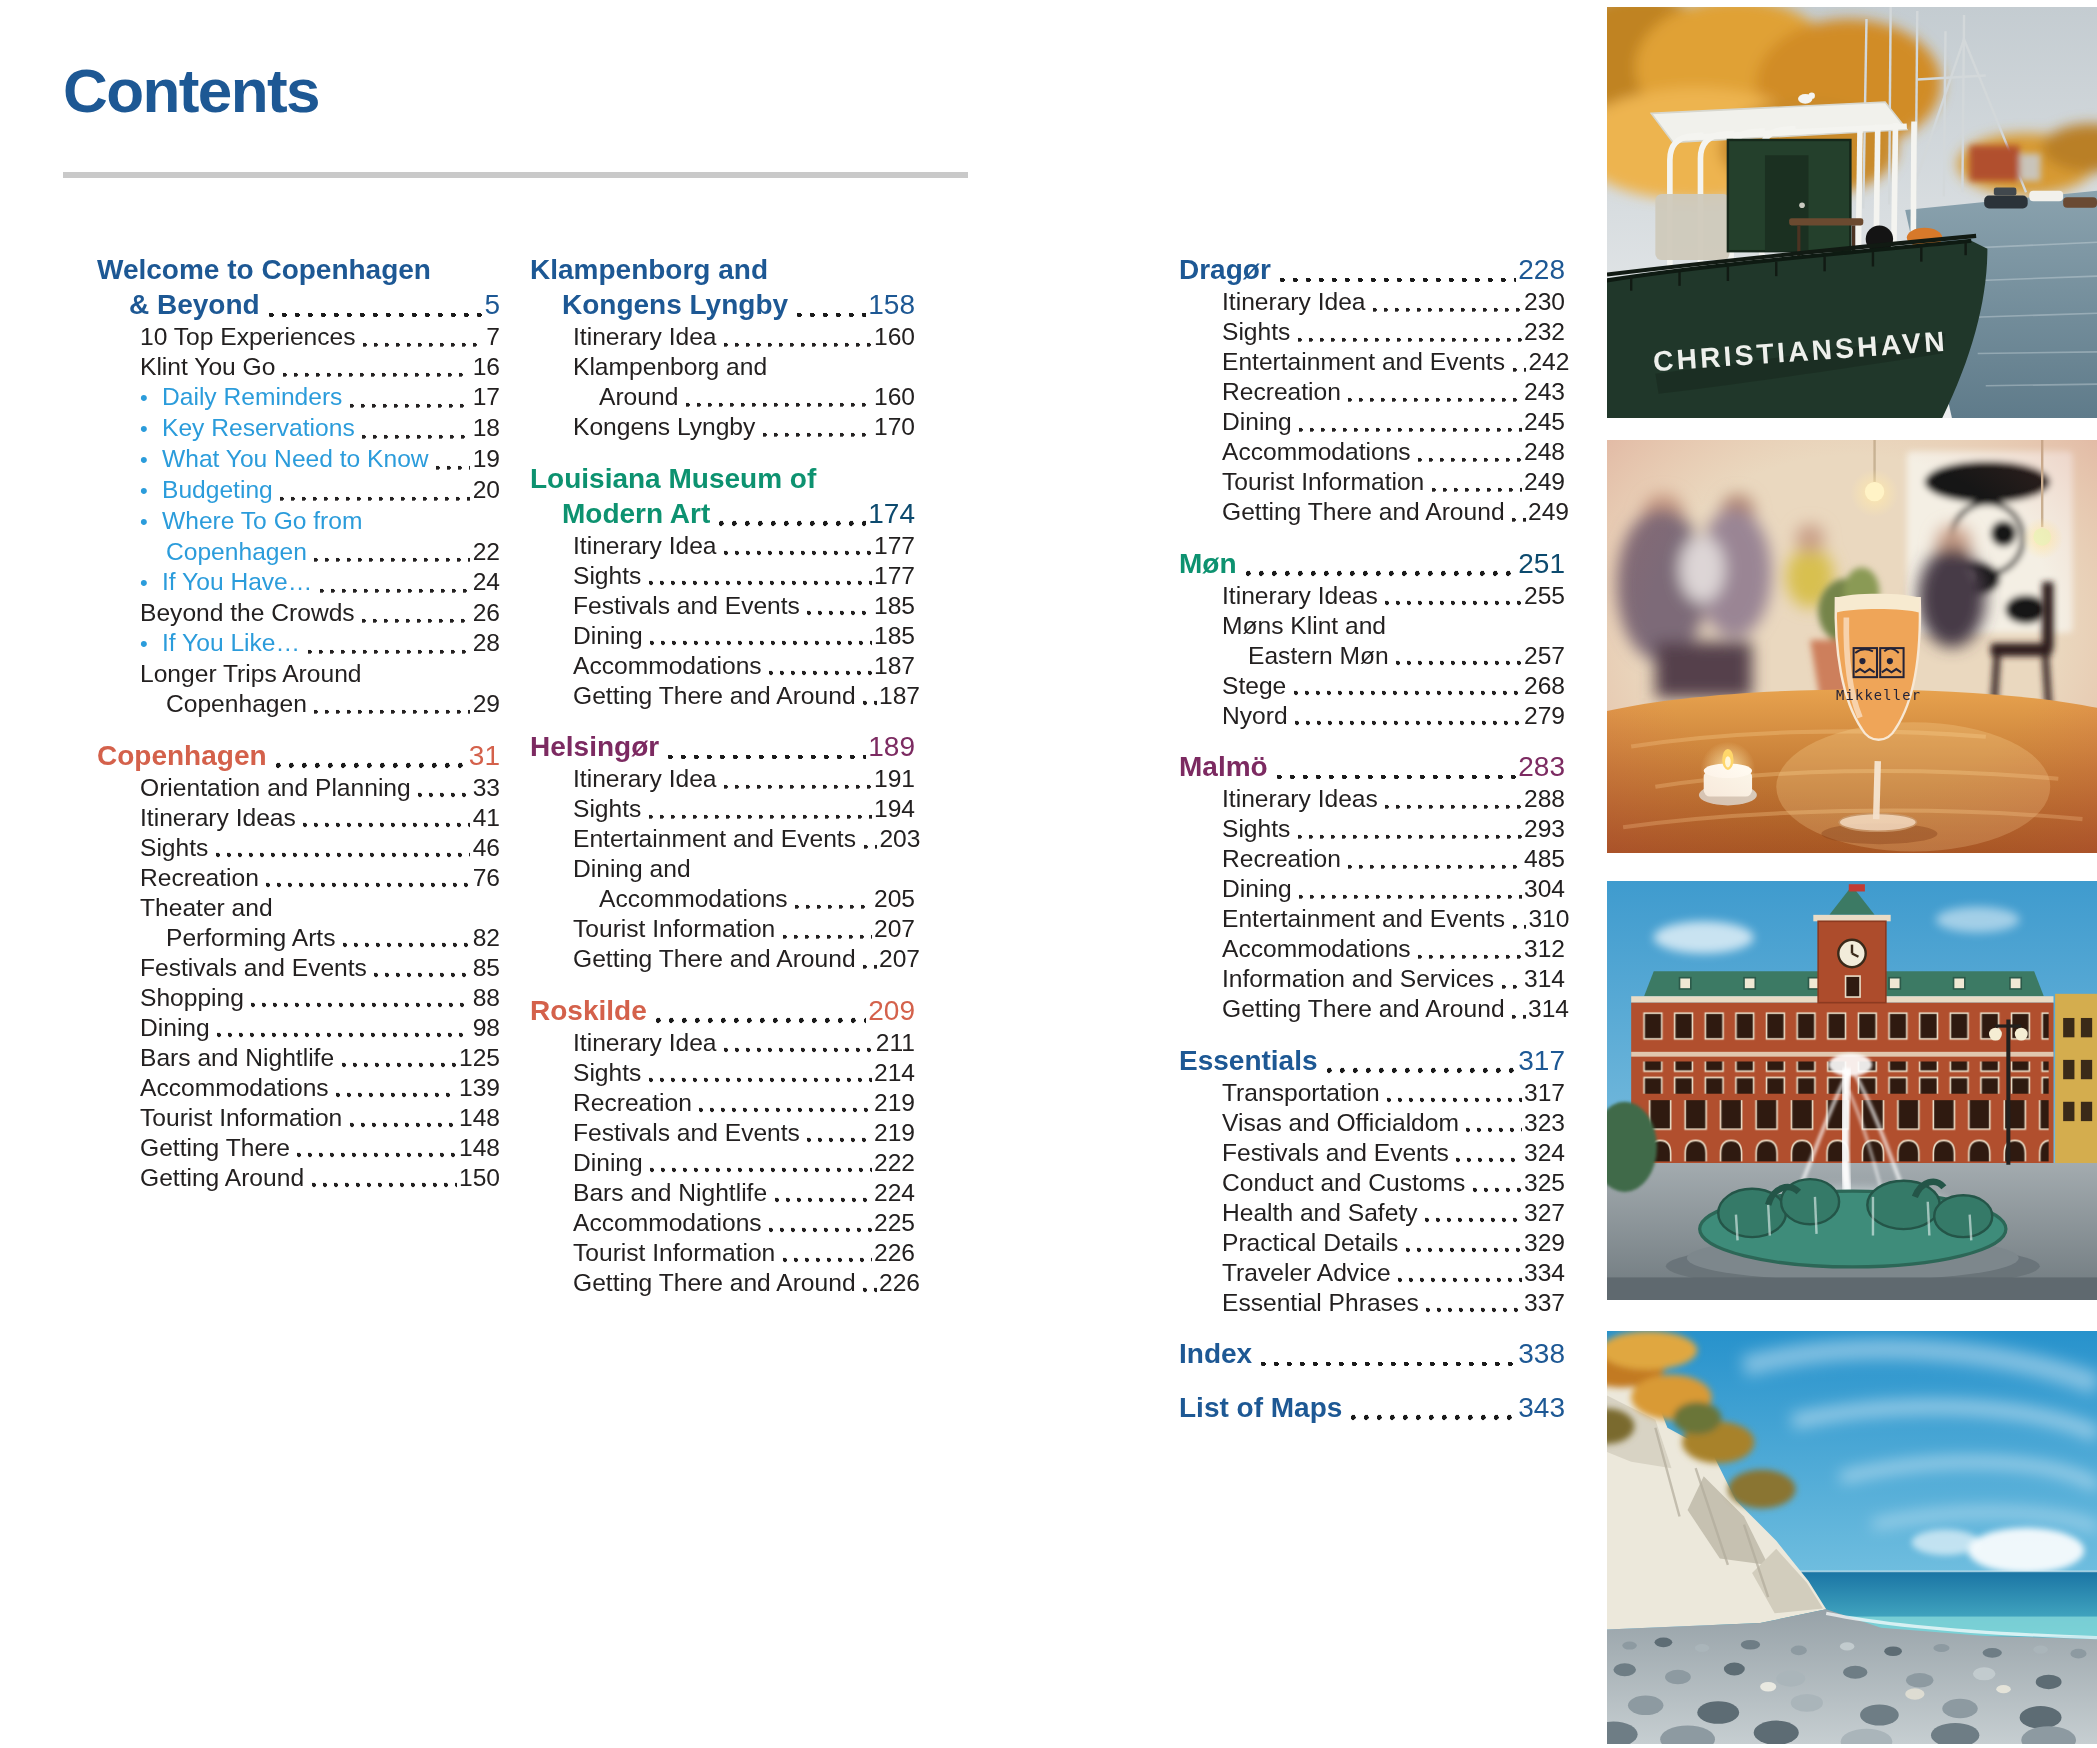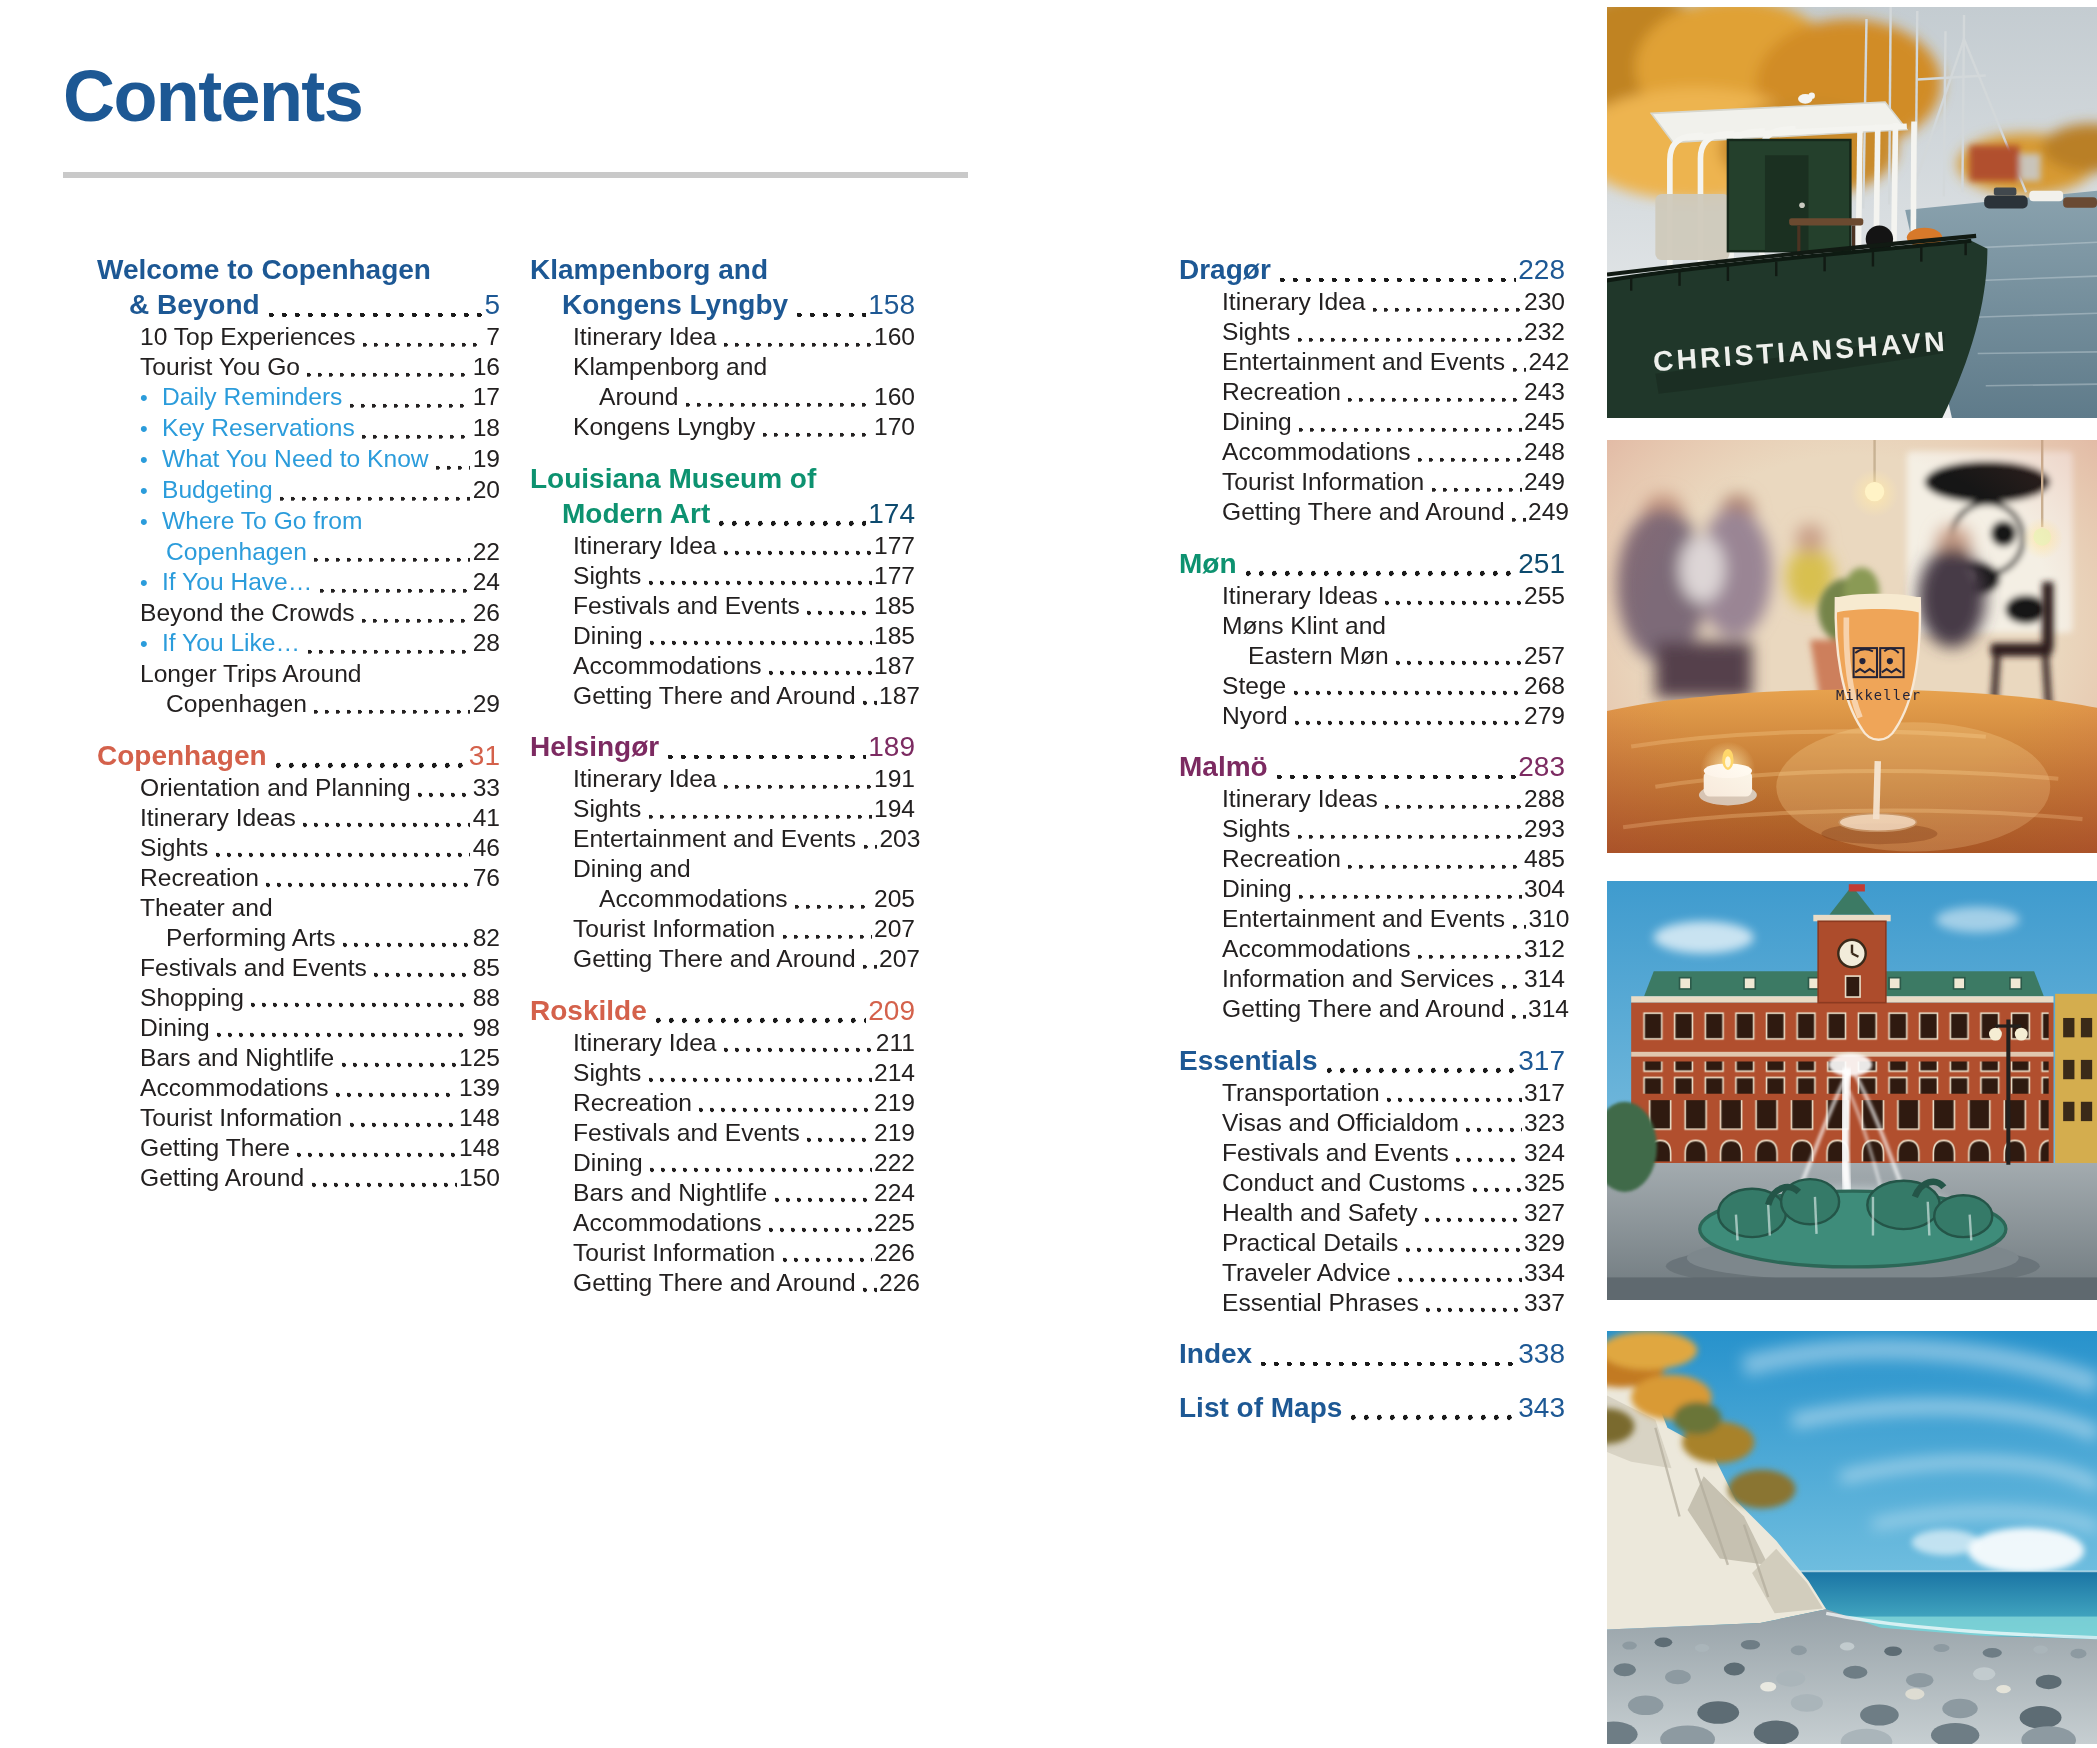--- a/index.html
+++ b/index.html
@@ -1,17 +1,17 @@
 <!DOCTYPE html>
 <html style="font-size:13px"><head>
 <meta charset="utf-8">
 <style>
   *{margin:0;padding:0;box-sizing:border-box}
   html,body{width:2097px;height:1748px;background:#ffffff;font-family:"Liberation Sans",sans-serif;position:relative;overflow:hidden}
-  #page-title{position:absolute;left:63px;top:60px;font-size:72px;font-weight:bold;color:#1d5894;letter-spacing:-1.6px;line-height:1}
+  #page-title{position:absolute;left:63px;top:60px;font-size:62px;font-weight:bold;color:#1d5894;letter-spacing:-1.6px;line-height:1}
   #title-rule{position:absolute;left:63px;top:172px;width:905px;height:5.6px;background:#c9c9c9}
   #toc-columns{position:absolute;left:0;top:0;width:100%;height:100%}
   .toc-col{position:absolute;top:252px;font-size:24.6px;line-height:30px;color:#232020}
   .toc-col:nth-child(1){left:97px;width:403px}
   .toc-col:nth-child(2){left:530px;width:385px}
   .toc-col:nth-child(3){left:1179px;width:386px}
   .sec{margin-bottom:18.6px}
   .line{display:flex;align-items:baseline}
   .sec-title{font-weight:bold;font-size:28px;line-height:35px}
   .l-title2{padding-left:32px}
@@ -59,21 +59,21 @@
         </div>
         <div class="entry">
           <div class="line l-item">
             <span class="lab">10 Top Experiences</span>
             <span class="dots"></span>
             <span class="pg">7</span>
           </div>
         </div>
         <div class="entry">
           <div class="line l-item">
-            <span class="lab">Tourist You Go</span>
+            <span class="lab">Klint You Go</span>
             <span class="dots"></span>
             <span class="pg">16</span>
           </div>
         </div>
         <div class="entry">
           <div class="line l-bullet">
             <span class="bullet">•</span>
             <span class="lab blue">Daily Reminders</span>
             <span class="dots"></span>
             <span class="pg">17</span>

